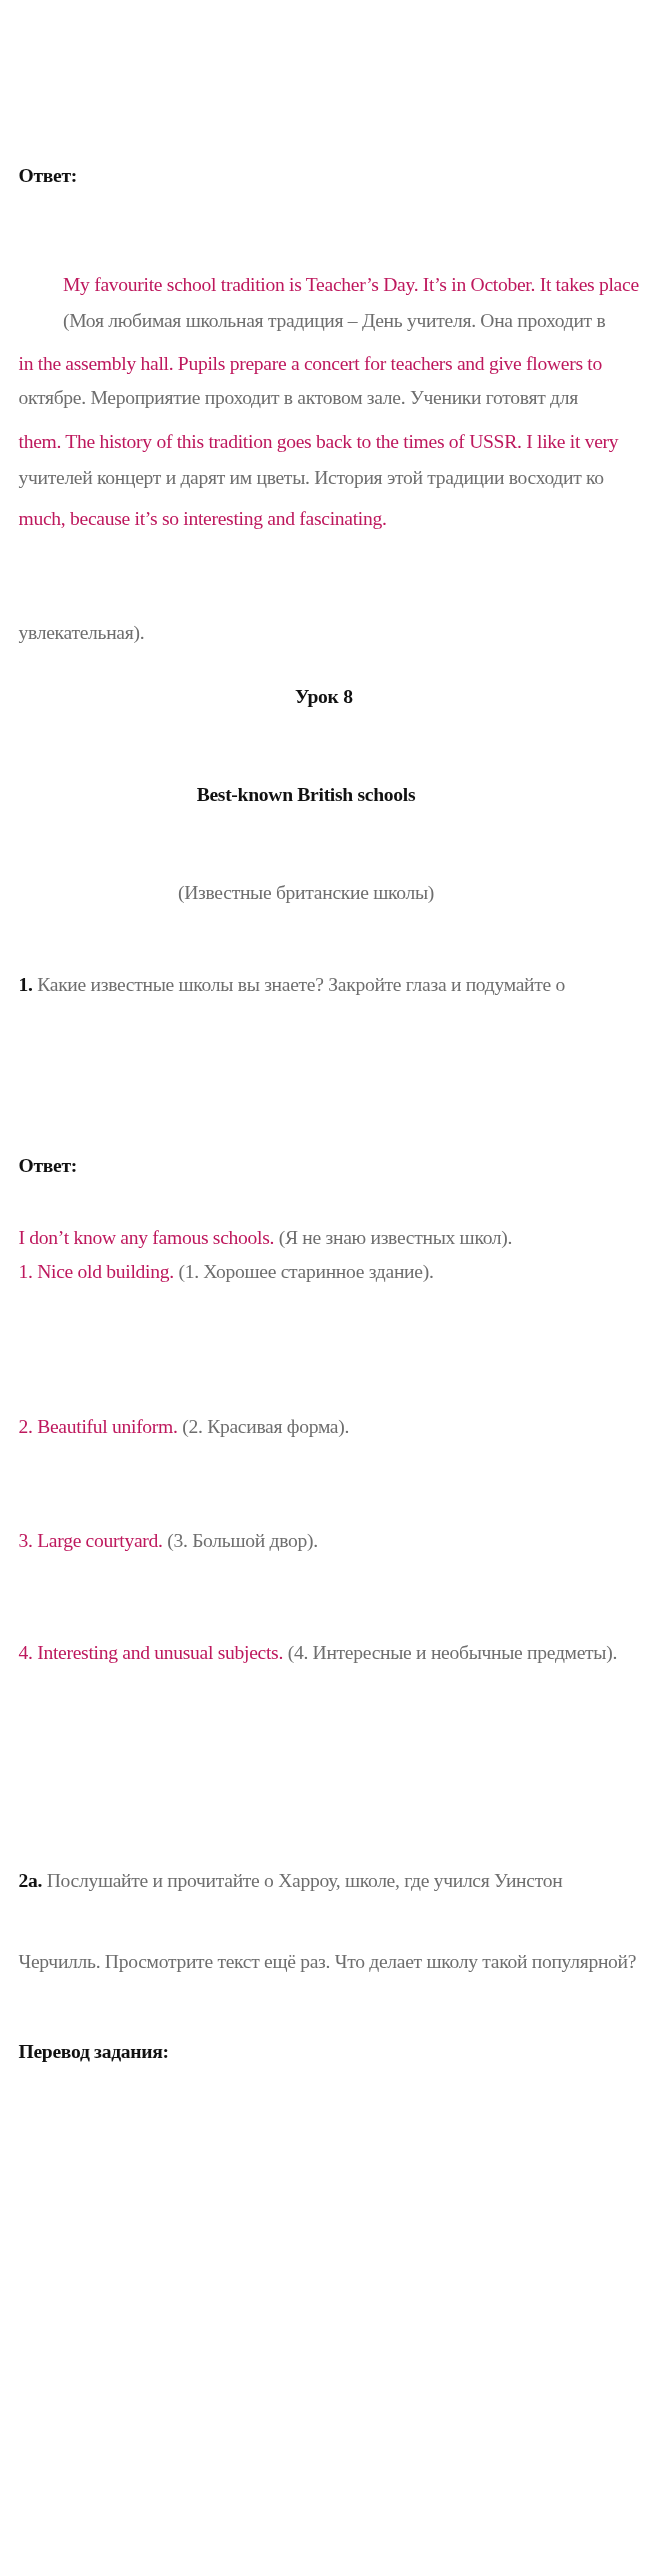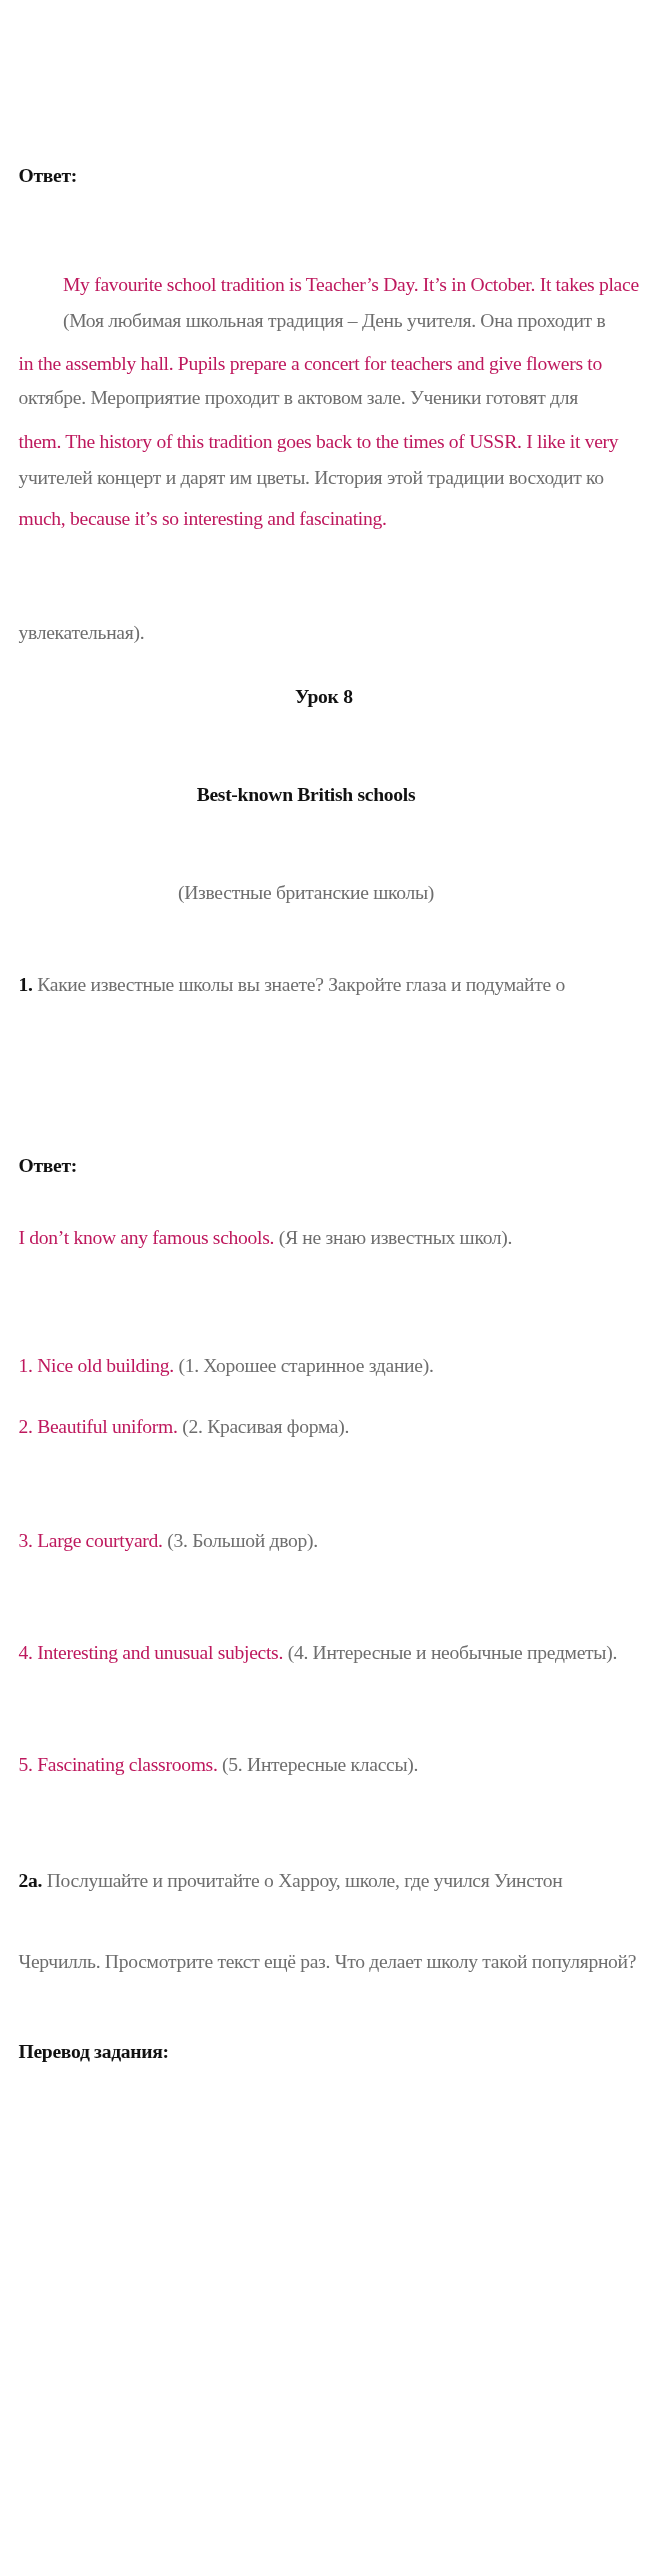--- a/index.html
+++ b/index.html
@@ -51,40 +51,36 @@
   <div class="line" style="top:973px;">
     <span class="bold">1.</span>
     <span class="ru">Какие известные школы вы знаете? Закройте глаза и подумайте о</span>
   </div>
   <div class="line heading" style="top:1154px;">Ответ:</div>
 
   <div class="line" style="top:1226px;">
     <span class="en">I don’t know any famous schools.</span>
     <span class="ru">(Я не знаю известных школ).</span>
   </div>
-  <div class="line" style="top:1354px;">
+  <div class="line" style="top:1260px;">
     <span class="en">1. Nice old building.</span>
     <span class="ru">(1. Хорошее старинное здание).</span>
   </div>
   <div class="line" style="top:1415px;">
     <span class="en">2. Beautiful uniform.</span>
     <span class="ru">(2. Красивая форма).</span>
   </div>
   <div class="line" style="top:1529px;">
     <span class="en">3. Large courtyard.</span>
     <span class="ru">(3. Большой двор).</span>
   </div>
   <div class="line" style="top:1641px;">
     <span class="en">4. Interesting and unusual subjects.</span>
     <span class="ru">(4. Интересные и необычные предметы).</span>
   </div>
-  <div class="line" style="top:1753px;">
-    <span class="en">5. Fascinating classrooms.</span>
-    <span class="ru">(5. Интересные классы).</span>
-  </div>
 
   <div class="line" style="top:1869px;">
     <span class="bold">2a.</span>
     <span class="ru">Послушайте и прочитайте о Харроу, школе, где учился Уинстон</span>
   </div>
   <div class="line ru" style="top:1950px;">Черчилль. Просмотрите текст ещё раз. Что делает школу такой популярной?</div>
   <div class="line heading" style="top:2040px;">Перевод задания:</div>
 
   <div id="task2a-body"></div>
 

